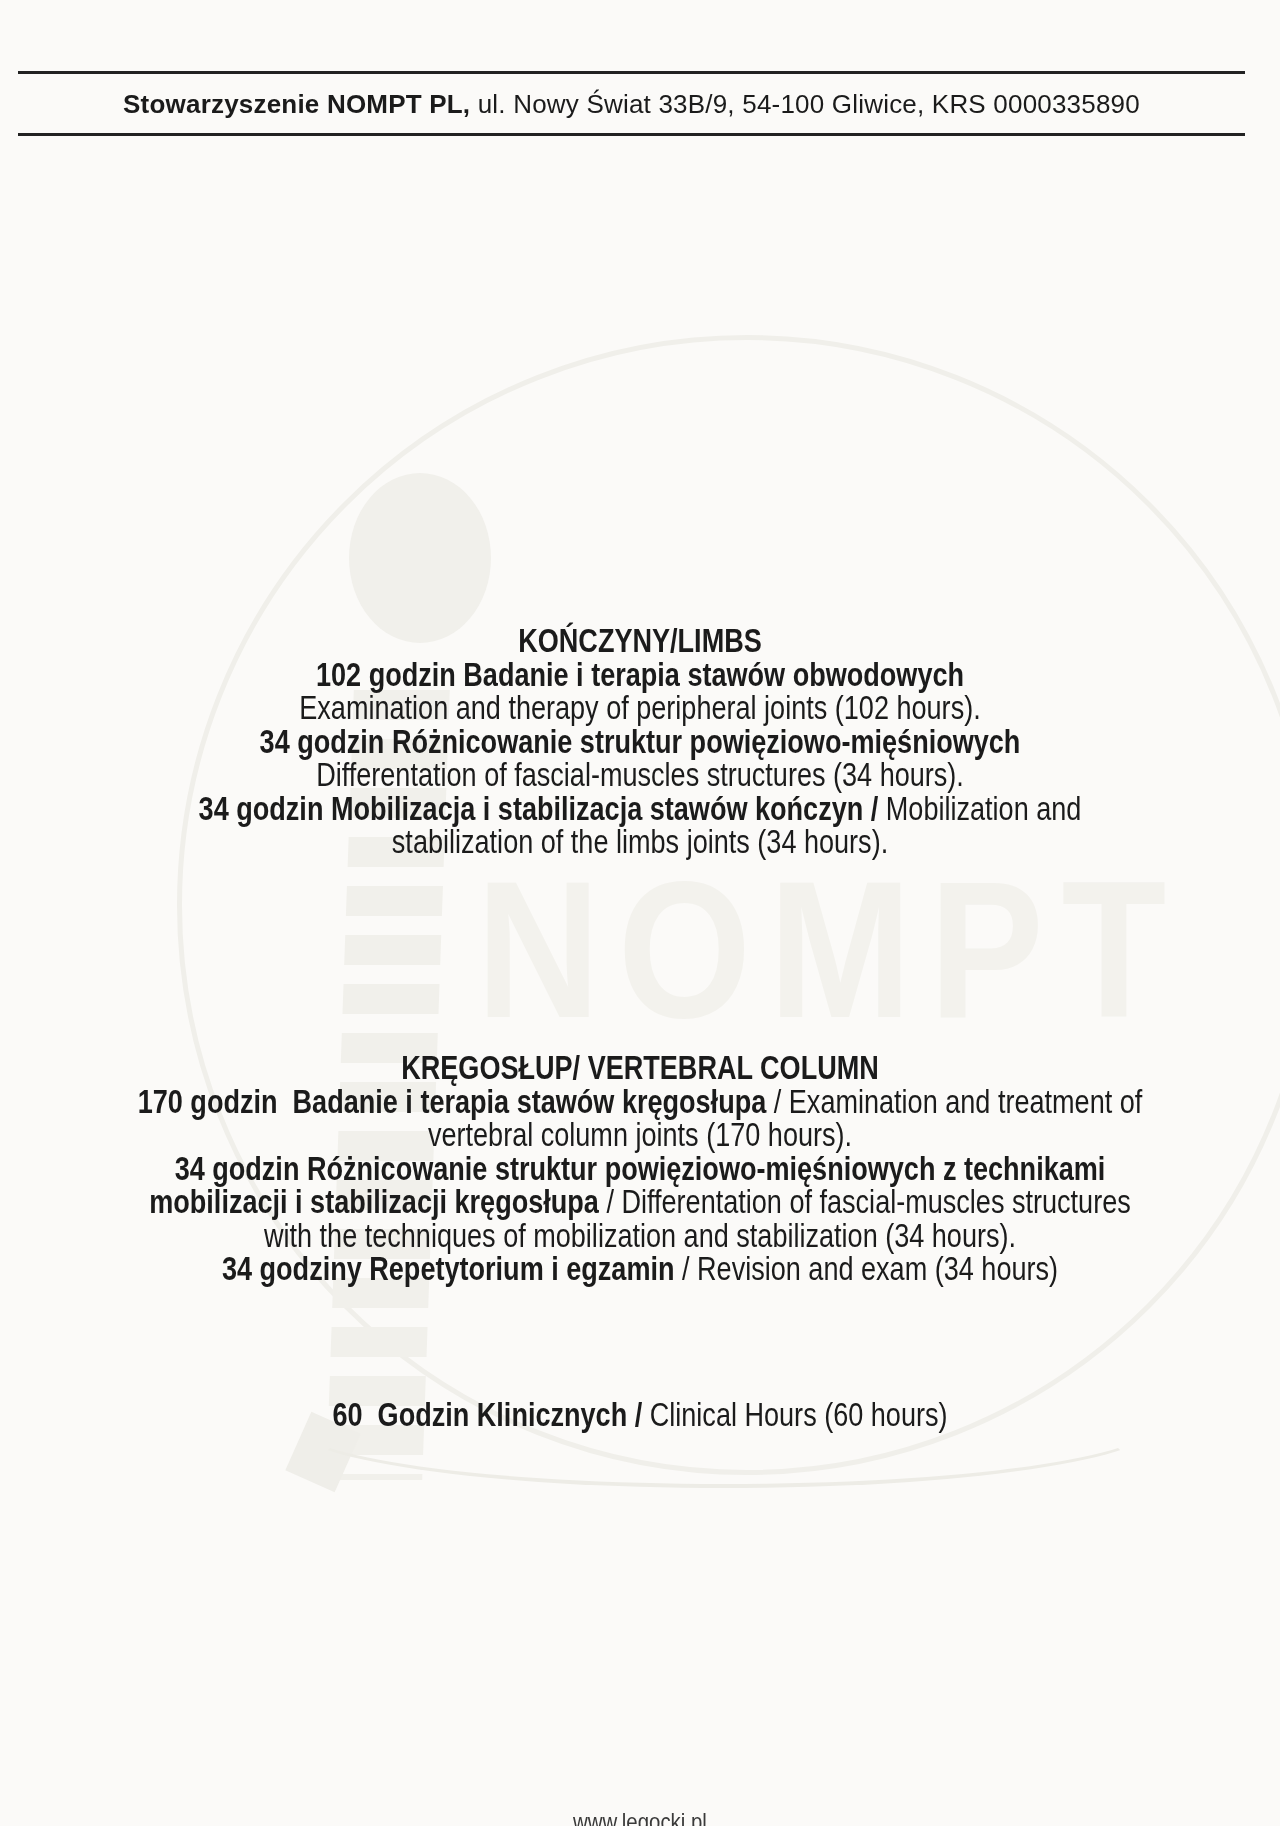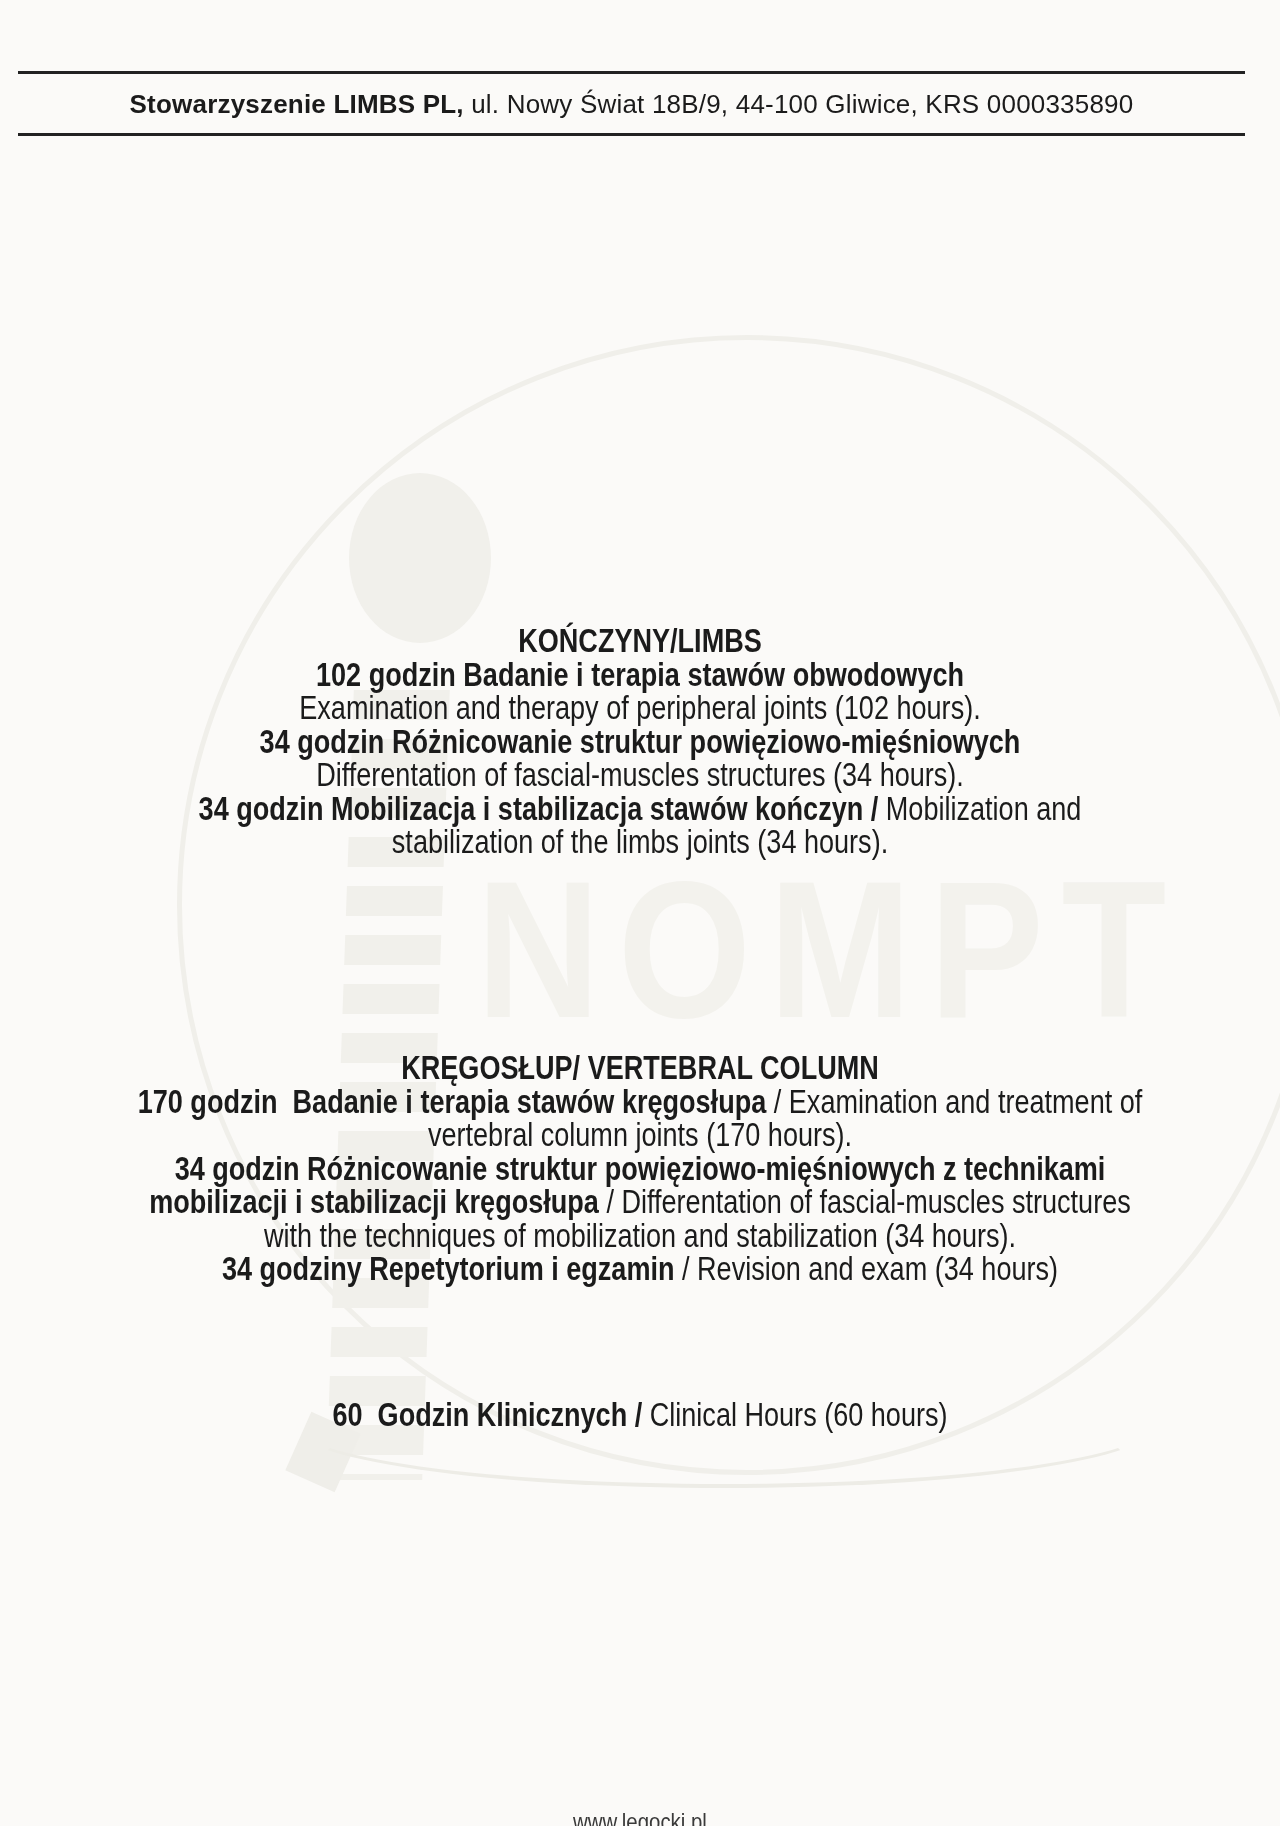--- a/index.html
+++ b/index.html
@@ -61,21 +61,21 @@
 <div class="page">
 
   <div class="wm-circle"></div>
   <div class="wm-head"></div>
   <div class="wm-spine"></div>
   <div class="wm-leg"></div>
   <div class="wm-swoosh"></div>
   <div class="wm-text">NOMPT</div>
 
   <div class="rule rule-top"></div>
-  <div class="header"><span class="b">Stowarzyszenie LIMBS PL,</span><span> ul. Nowy Świat 18B/9, 44-100 Gliwice, KRS 0000335890</span></div>
+  <div class="header"><span class="b">Stowarzyszenie NOMPT PL,</span><span> ul. Nowy Świat 33B/9, 54-100 Gliwice, KRS 0000335890</span></div>
   <div class="rule rule-bottom"></div>
 
   <div class="textblock sec-limbs">
       <div class="line"><span class="b">KOŃCZYNY/LIMBS</span></div>
       <div class="line"><span class="b">102 godzin Badanie i terapia stawów obwodowych</span></div>
       <div class="line"><span>Examination and therapy of peripheral joints (102 hours).</span></div>
       <div class="line"><span class="b">34 godzin Różnicowanie struktur powięziowo-mięśniowych</span></div>
       <div class="line"><span>Differentation of fascial-muscles structures (34 hours).</span></div>
       <div class="line"><span class="b">34 godzin Mobilizacja i stabilizacja stawów kończyn / </span><span>Mobilization and</span></div>
       <div class="line"><span>stabilization of the limbs joints (34 hours).</span></div>

